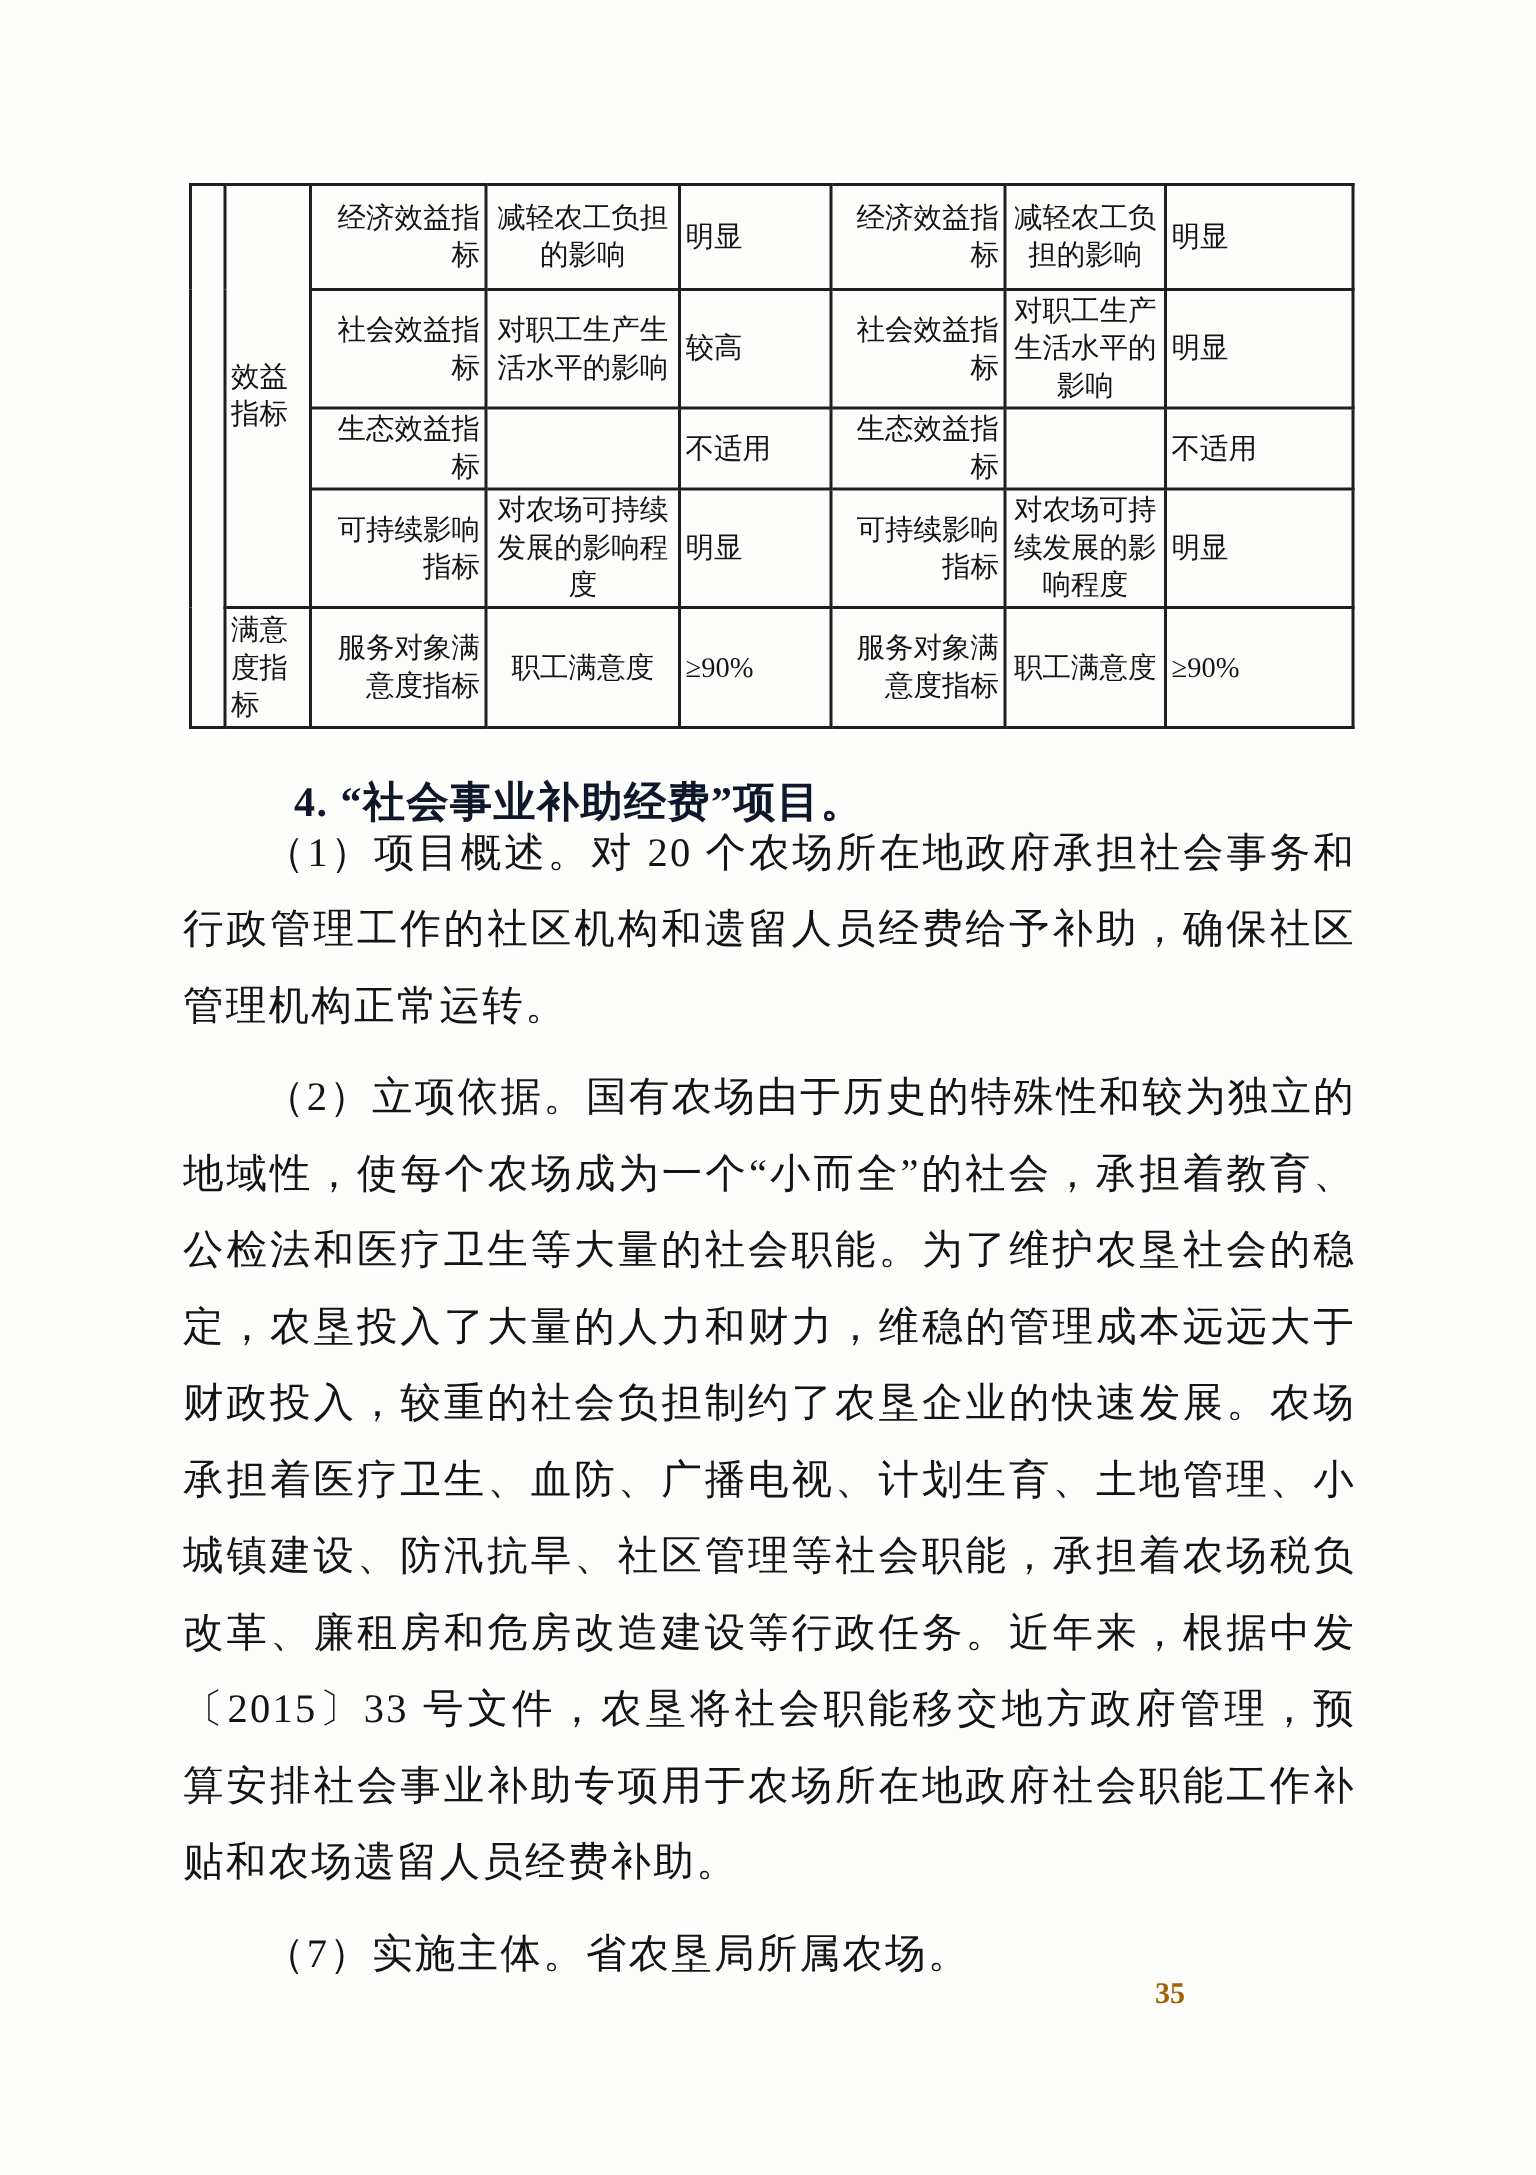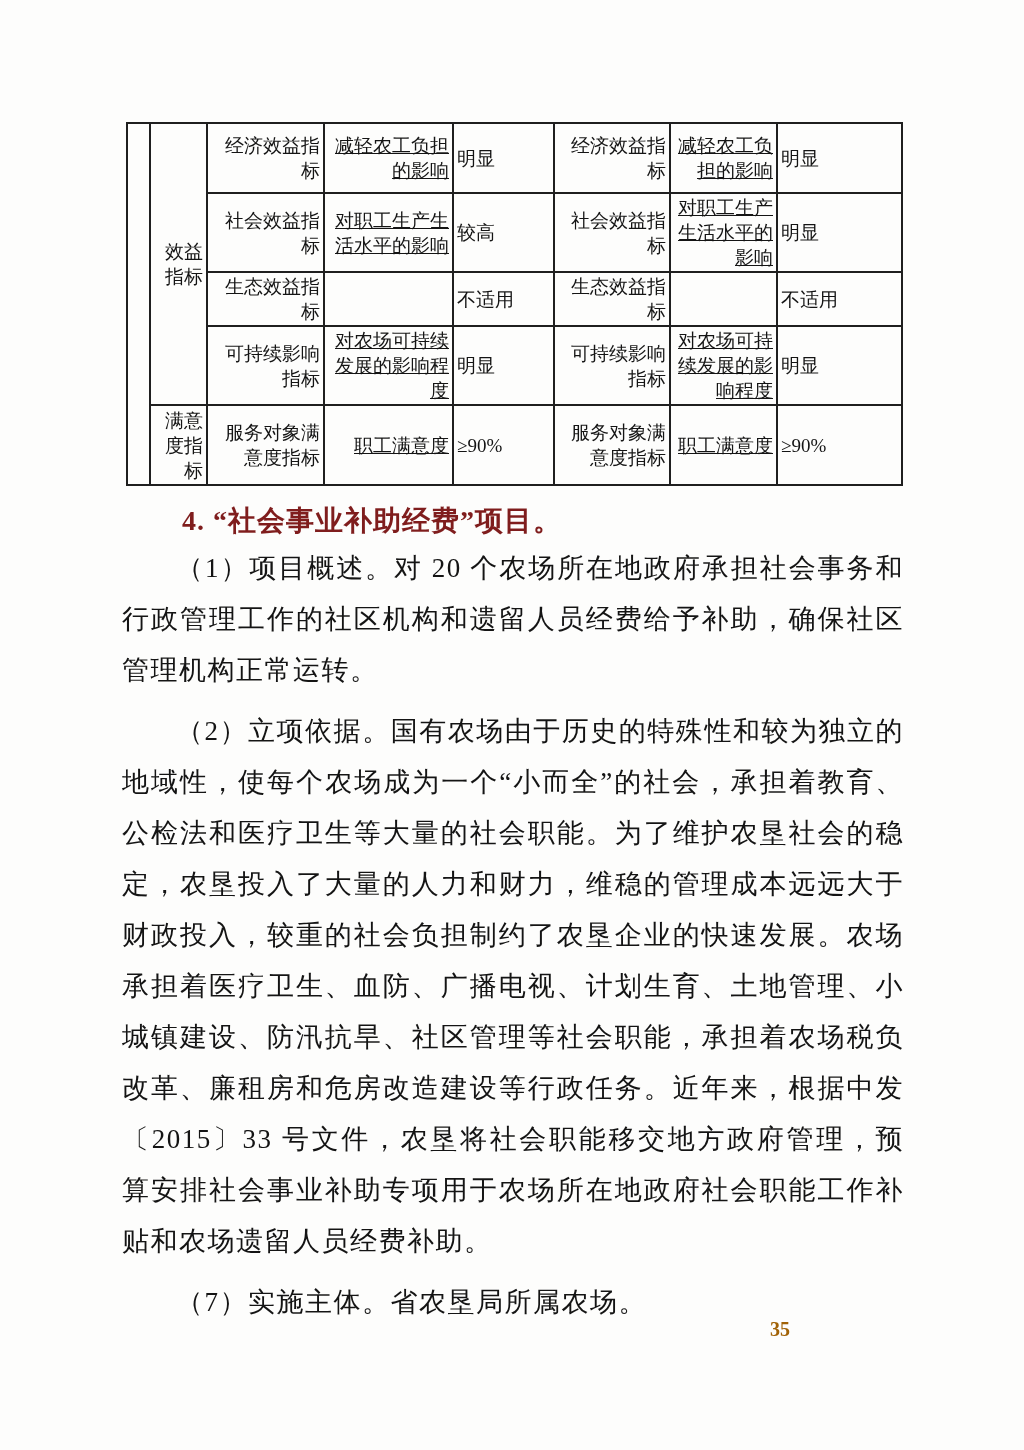--- a/index.html
+++ b/index.html
@@ -35,35 +35,35 @@
   col.w-desc1 { width:129px; }
   col.w-rate1 { width:101px; }
   col.w-name2 { width:116px; }
   col.w-desc2 { width:107px; }
   col.w-rate2 { width:125px; }
   tr.r1 { height:70px; }
   tr.r2 { height:69px; }
   tr.r3 { height:50px; }
   tr.r4 { height:78px; }
   tr.r5 { height:80px;padding-left:28px; }
-  td.c-group { text-align:right; }
+  td.c-group { text-align:left; }
   td.c-name  { text-align:right; }
-  td.c-desc  { text-align:right;text-decoration:underline;   }
+  td.c-desc  { text-align:center;   }
   td.c-rate  { text-align:left; }
 
   
   .heading {
     position:absolute; left:122px; top:500px;
     width:782px;
-    margin:2px;
+    margin:16px;
     text-indent:58px;
     font-size:28px;
     font-weight:bold;
     letter-spacing:1px;
-    color:#7f1d1d;
+    color:#0f172a;
   }
   .bodytext {
     position:absolute; left:122px; top:543px;
     width:782px;
     font-size:27px;
     line-height:51px;
     letter-spacing:1.5px;
     text-align:justify;
     color:#141414;
   }

